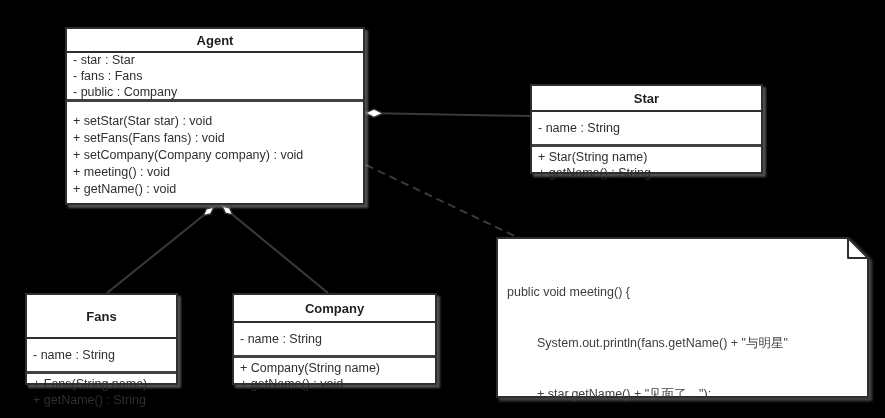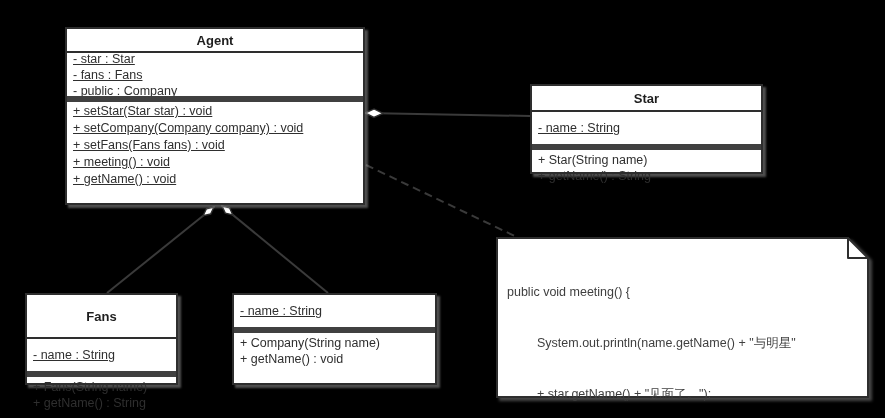--- a/index.html
+++ b/index.html
@@ -14,29 +14,29 @@
   .cls{
     position:absolute;box-sizing:border-box;background:#fff;
     border:2px solid #2e2e2e;color:#2f2f2f;
     box-shadow:3px 3px 2px rgba(175,175,175,0.45);
   }
   .cls .t{
     box-sizing:border-box;font-weight:700;font-size:13px;color:#1e1e1e;
     border-bottom:2px solid #2e2e2e;display:flex;align-items:center;justify-content:center;
   }
   .cls .a{
-    box-sizing:border-box;border-bottom:6px solid #404040;
+    box-sizing:border-box;border-bottom:3px solid #404040;
     font-size:12.5px;line-height:16px;padding:16px 6px;
-    display:flex;flex-direction:column;justify-content:center;overflow:hidden;text-decoration:underline;
+    display:flex;flex-direction:column;justify-content:center;overflow:hidden;
   }
   .cls .m{
     box-sizing:border-box;font-size:12.5px;line-height:16px;
     padding:2px 6px 0 6px;overflow:hidden;
   }
-  #agent .m{line-height:17px;padding-top:1px;text-decoration:underline;}
+  #agent .m{line-height:17px;padding-top:11px;}
 
   .note-text{
     position:absolute;left:507px;top:250px;width:352px;
     font-size:12.5px;line-height:17px;color:#3f3f3f;white-space:pre;
   }
   .note-text .ind{padding-left:30px;}
 </style>
 </head>
 <body>
 
@@ -65,22 +65,22 @@
 
   <div class="cls" id="agent" style="left:65px;top:27px;width:300px;height:178px">
     <div class="t" style="height:24px">Agent</div>
     <div class="a" style="height:49px">
       <div>- star : Star</div>
       <div>- fans : Fans</div>
       <div>- public : Company</div>
     </div>
     <div class="m">
       <div>+ setStar(Star star) : void</div>
+      <div>+ setFans(Fans fans) : void</div>
       <div>+ setCompany(Company company) : void</div>
-      <div>+ setFans(Fans fans) : void</div>
       <div>+ meeting() : void</div>
       <div>+ getName() : void</div>
     </div>
   </div>
 
   <div class="cls" id="star" style="left:530px;top:84px;width:233px;height:90px">
     <div class="t" style="height:26px">Star</div>
     <div class="a" style="height:32px">
       <div>- name : String</div>
     </div>
@@ -95,32 +95,33 @@
     <div class="a" style="height:30px">
       <div>- name : String</div>
     </div>
     <div class="m">
       <div>+ Fans(String name)</div>
       <div>+ getName() : String</div>
     </div>
   </div>
 
   <div class="cls" id="company" style="left:232px;top:293px;width:205px;height:92px">
+    <div class="t" style="height:28px">Company</div>
     <div class="a" style="height:30px">
       <div>- name : String</div>
     </div>
     <div class="m">
       <div>+ Company(String name)</div>
       <div>+ getName() : void</div>
     </div>
   </div>
 
   <div class="note-text">
     <div>public void meeting() {</div>
-    <div class="ind">System.out.println(name.getName() + "与明星"</div>
+    <div class="ind">System.out.println(fans.getName() + "与明星"</div>
     <div class="ind">+ star.getName() + "见面了。");</div>
     
     
     
     
     
     
   </div>
 
 </div>

